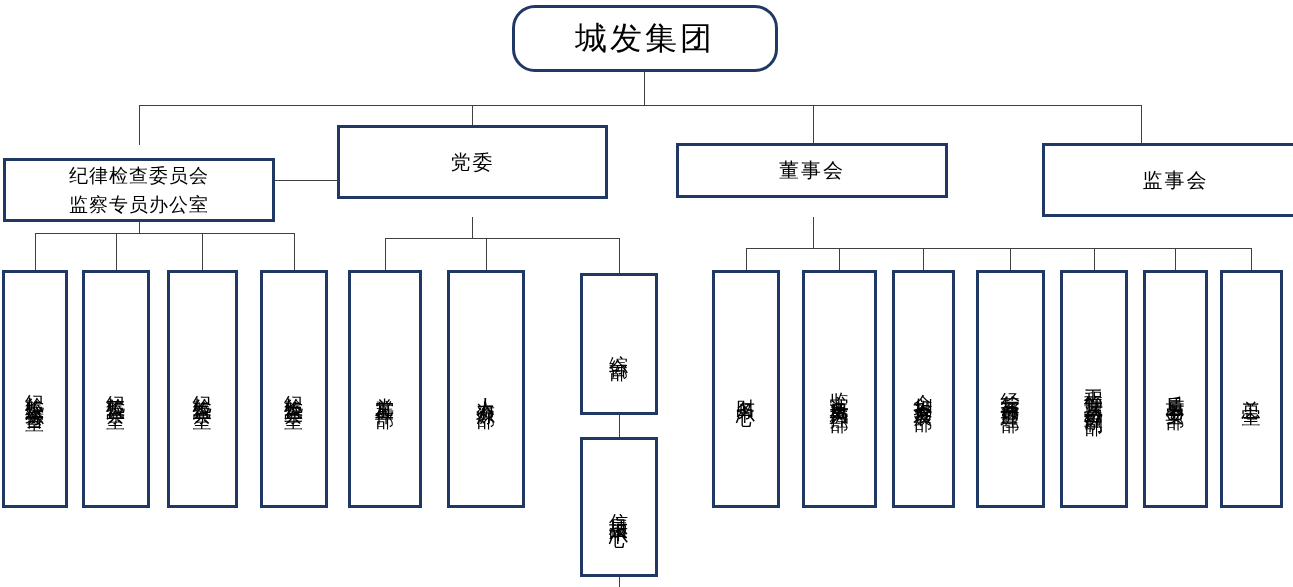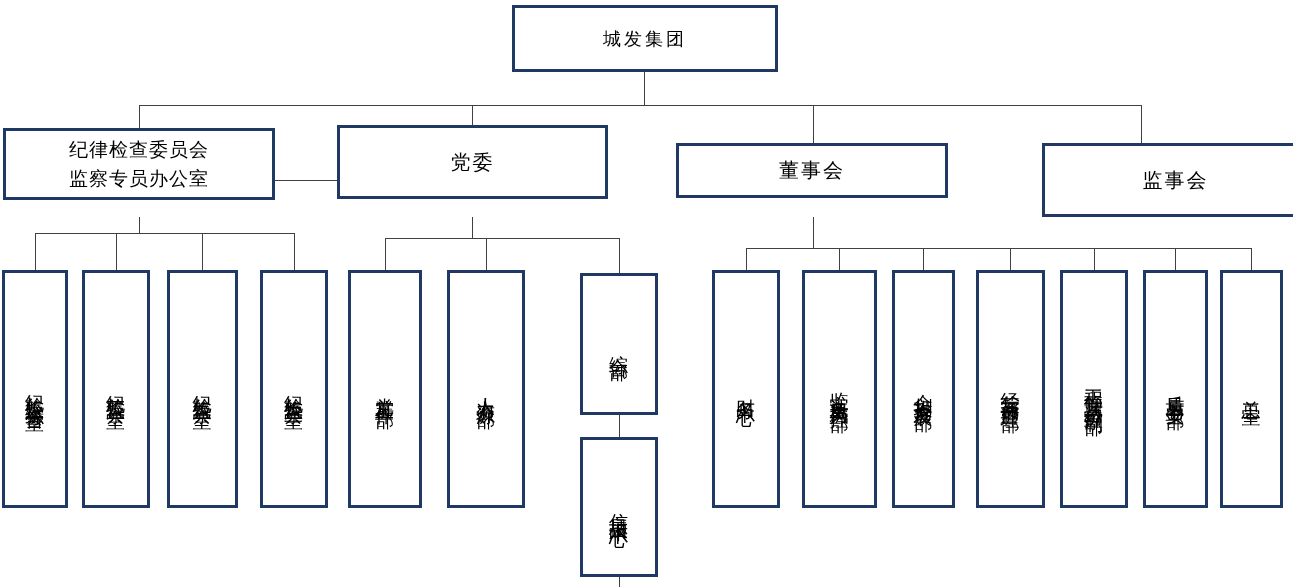--- a/index.html
+++ b/index.html
@@ -15,21 +15,21 @@
   .box {
     position: absolute;
     box-sizing: border-box;
     border: 3px solid #1f3864;
     background: #ffffff;
     display: flex;
     align-items: center;
     justify-content: center;
     text-align: center;
   }
-  .root-box  { font-size: 18px; letter-spacing: 3px; }
+  .root-box  { font-size: 32px; letter-spacing: 3px; border-radius: 23px; }
   .hbox      { font-size: 20px; letter-spacing: 2px; }
   .two-line  { font-size: 19px; letter-spacing: 1px; line-height: 1.55; white-space: pre-line; }
   .vbox {
     writing-mode: vertical-rl;
     text-orientation: upright;
     font-size: 19px;
     letter-spacing: 3px;
     line-height: 1;
   }
   .line { position: absolute; background: #404040; }
@@ -68,21 +68,21 @@
   <div class="line" style="left:1010px;top:248px;width:1px;height:22px"></div>
   <div class="line" style="left:1094px;top:248px;width:1px;height:22px"></div>
   <div class="line" style="left:1175px;top:248px;width:1px;height:22px"></div>
   <div class="line" style="left:1251px;top:248px;width:1px;height:22px"></div>
 
   <div class="line" style="left:619px;top:415px;width:1px;height:22px"></div>
   <div class="line" style="left:619px;top:577px;width:1px;height:10px"></div>
 
   <div class="box root-box" style="left:512px;top:5px;width:266px;height:67px">城发集团</div>
 
-  <div class="box two-line" style="left:3px;top:128px;width:272px;height:72px">纪律检查委员会
+  <div class="box two-line" style="left:3px;top:158px;width:272px;height:64px">纪律检查委员会
 监察专员办公室</div>
   <div class="box hbox" style="left:337px;top:125px;width:271px;height:74px">党委</div>
   <div class="box hbox" style="left:676px;top:143px;width:272px;height:55px">董事会</div>
   <div class="box hbox" style="left:1042px;top:143px;width:267px;height:74px">监事会</div>
 
   <div class="box vbox" style="left:2px;top:270px;width:66px;height:238px">纪检监察综合室</div>
   <div class="box vbox" style="left:82px;top:270px;width:68px;height:238px">纪检监察一室</div>
   <div class="box vbox" style="left:167px;top:270px;width:71px;height:238px">纪检监察二室</div>
   <div class="box vbox" style="left:260px;top:270px;width:68px;height:238px">纪检监察三室</div>
 

